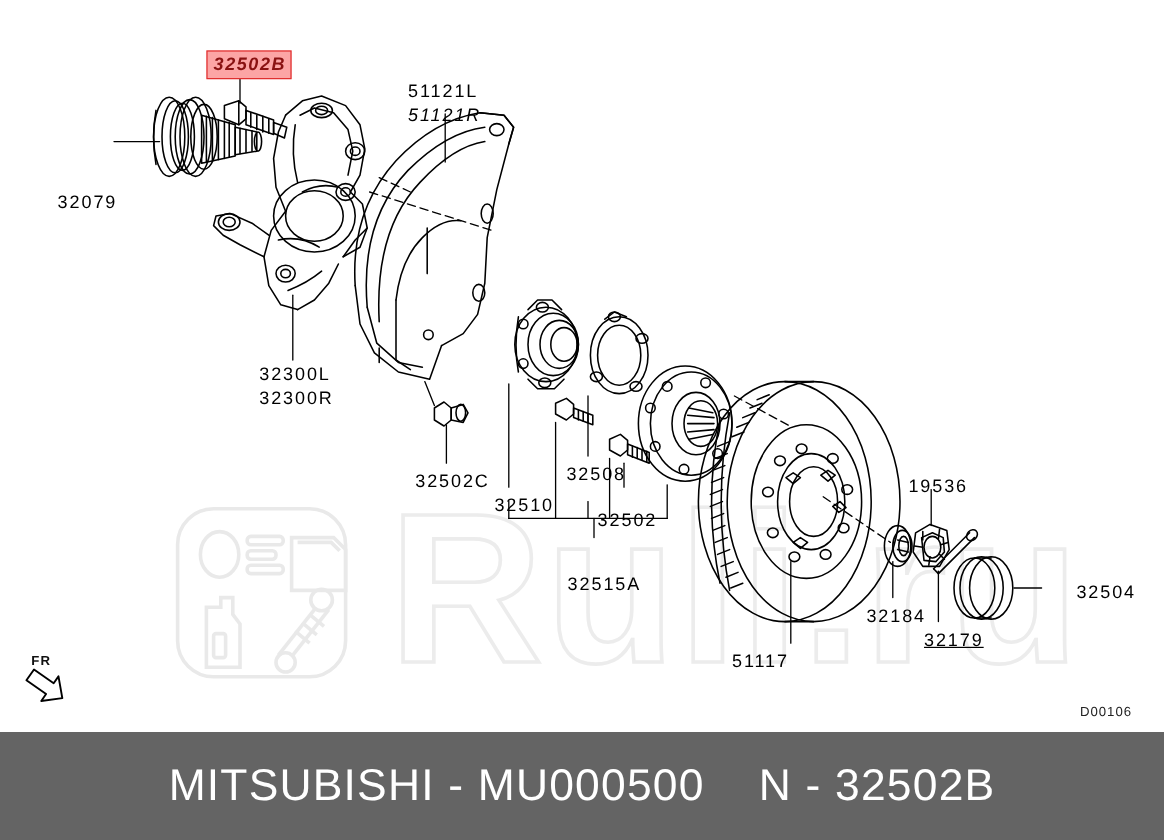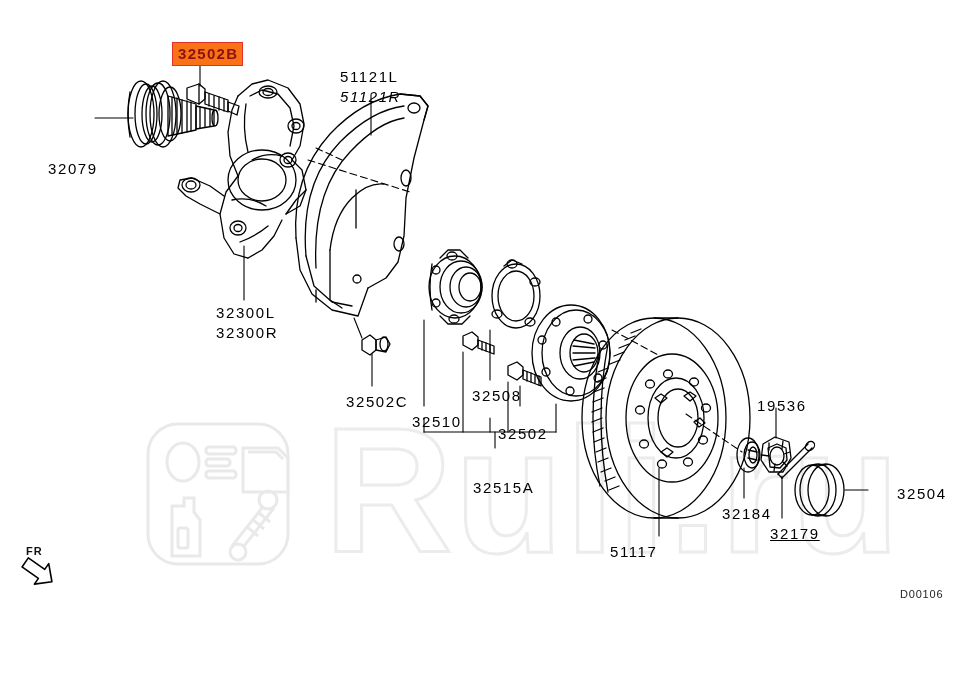--- a/index.html
+++ b/index.html
@@ -397,21 +397,21 @@
 
         <g fill="#ffffff" stroke-width="1.6">
           <path d="M22 566 L 42 566 L 42 559 L 55 572 L 42 584 L 42 577 L 22 577 Z" transform="rotate(35 38 572)"></path>
         </g>
 
       </g>
     </svg>
 
     <div id="labels">
         <div class="part-label" style="left: 48px; top: 111px; margin-top: 48px;">32079</div>
-        <div class="part-label highlight" style="left: 172px; top: 42px; background: #f97316; border-color: rgb(224, 48, 48); color: rgb(138, 18, 18);">32502B</div>
+        <div class="part-label highlight" style="left: 172px; top: 42px; background: #fca5a5; border-color: rgb(224, 48, 48); color: rgb(138, 18, 18); font-style: italic;">32502B</div>
         <div class="part-label" style="left: 340px; top: 67px;">51121L</div>
         <div class="part-label" style="left: 340px; top: 87px; font-style: italic;">51121R</div>
         <div class="part-label" style="left: 216px; top: 303px;">32300L</div>
         <div class="part-label" style="left: 216px; top: 323px;">32300R</div>
         <div class="part-label" style="left: 346px; top: 392px;">32502C</div>
         <div class="part-label" style="left: 412px; top: 412px;">32510</div>
         <div class="part-label" style="left: 472px; top: 386px;">32508</div>
         <div class="part-label" style="left: 498px; top: 412px; margin-top: 12px;">32502</div>
         <div class="part-label" style="left: 473px; top: 478px; text-align: right;">32515A</div>
         <div class="part-label" style="left: 610px; top: 542px;">51117</div>
@@ -419,14 +419,17 @@
         <div class="part-label" style="left: 722px; top: 504px;">32184</div>
         <div class="part-label" style="left: 770px; top: 524px; text-decoration: underline;">32179</div>
         <div class="part-label" style="left: 873px; top: 484px; margin-left: 24px;">32504</div>
       </div>
 
     <div class="fr-mark" style="left:26px; top:545px;">FR</div>
 
     <div class="diagram-code" style="left:900px; top:588px;">D00106</div>
   </div>
 
+  <div id="banner" style="background: rgb(100, 100, 100);">
+    <div id="banner-text" style="color: rgb(255, 255, 255);">MITSUBISHI - MU000500    N - 32502B</div>
+  </div>
 
 </div>
 
 </body></html>

